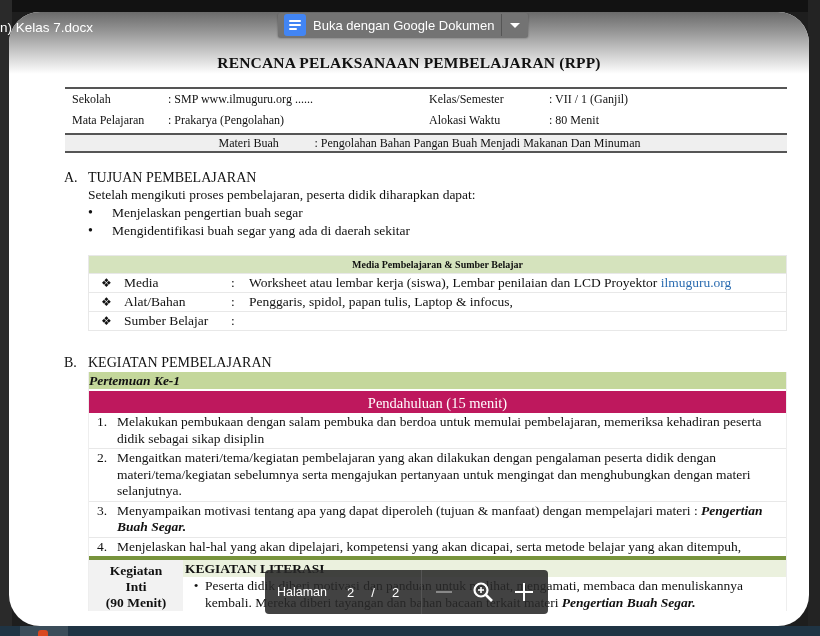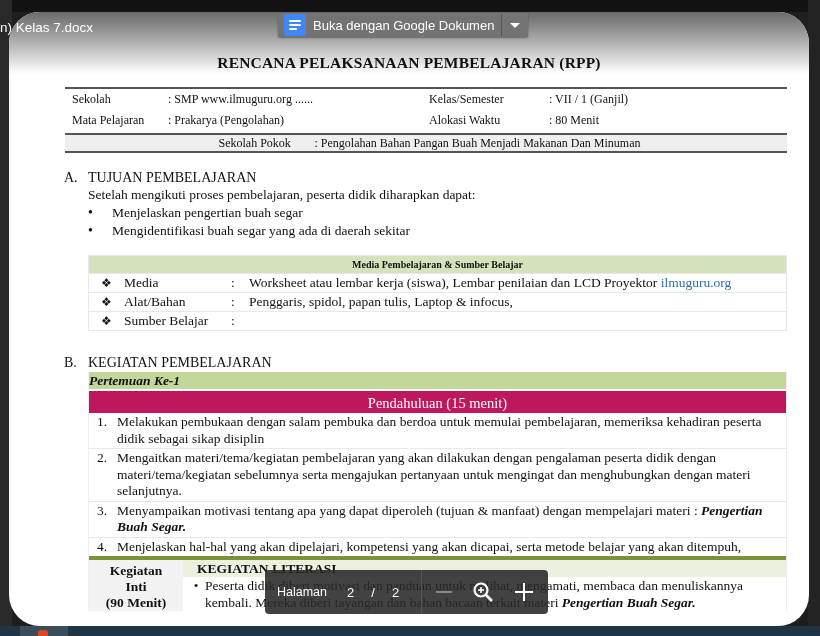--- a/index.html
+++ b/index.html
@@ -60,21 +60,21 @@
   .act { position: absolute; left: 79px; top: 360px; width: 699px; border-left: 1px solid #eee; border-right: 1px solid #eee; }
   .act-meet { background: #c4d79b; text-align: left; font-weight: bold; font-style: italic; font-size: 13.5px; height: 17px; line-height: 17px; }
   .act-band { background: #be185d; color: #fff; text-align: center; font-size: 14.5px; height: 24px; line-height: 24px; border-top: 2px solid #fff; }
   .act-item { display: flex; font-size: 13.5px; line-height: 16.5px; border-top: 1px solid #e8e8e8; padding: 1px 0; }
   .act-item .n { width: 28px; padding-left: 8px; }
   .act-item .t { flex: 1; padding-right: 16px; }
   .act-rule { height: 4px; background: #77933c; }
   .inti { display: flex; }
   .inti-left { width: 94px; background: #f2f2f2; text-align: center; font-weight: bold; font-size: 13.5px; line-height: 16px; padding-top: 3px; }
   .inti-right { flex: 1; }
-  .inti-head { background: #ebf1de; font-weight: bold; font-size: 13.5px; padding-left: 14px; height: 17px; line-height: 17px; }
+  .inti-head { background: #ebf1de; font-weight: bold; font-size: 13.5px; padding-left: 2px; height: 17px; line-height: 17px; }
   .inti-text { display: flex; font-size: 13.5px; line-height: 17px; }
   .inti-text .dot { width: 22px; text-align: center; padding-left: 4px; }
   .inti-text .t { flex: 1; padding-right: 12px; }
 
   
   .pager { position: absolute; left: 265px; top: 570px; width: 283px; height: 44px; background: rgba(40,40,40,.88); border-radius: 4px;
     display: flex; align-items: center; color: #fff; font-family: "Liberation Sans", sans-serif; z-index: 6; }
   .pager .lbl { font-size: 12.5px; margin-left: 12px; }
   .pager .cur { font-size: 13px; margin-left: 20px; }
   .pager .slash { font-size: 13px; margin-left: 17px; }
@@ -112,21 +112,21 @@
         <span class="c3">Kelas/Semester</span>
         <span class="c4">: VII / 1 (Ganjil)</span>
       </div>
       <div class="id-row">
         <span class="c1">Mata Pelajaran</span>
         <span class="c2">: Prakarya (Pengolahan)</span>
         <span class="c3">Alokasi Waktu</span>
         <span class="c4">: 80 Menit</span>
       </div>
       <div class="id-row materi">
-        <span class="c1">Sekolah Pokok</span>
+        <span class="c1">Materi Buah</span>
         <span>: Pengolahan Bahan Pangan Buah Menjadi Makanan Dan  Minuman</span>
       </div>
     </div>
 
     <div class="sec-head" style="left:55px; top:158px;">
       <span class="num">A.</span><span>TUJUAN PEMBELAJARAN</span>
     </div>
     <div class="para" style="left:79px; top:175px;">Setelah mengikuti proses pembelajaran, peserta didik diharapkan dapat:</div>
     <div class="bullet-line" style="left:79px; top:193px;">
       <span class="dot">•</span>

